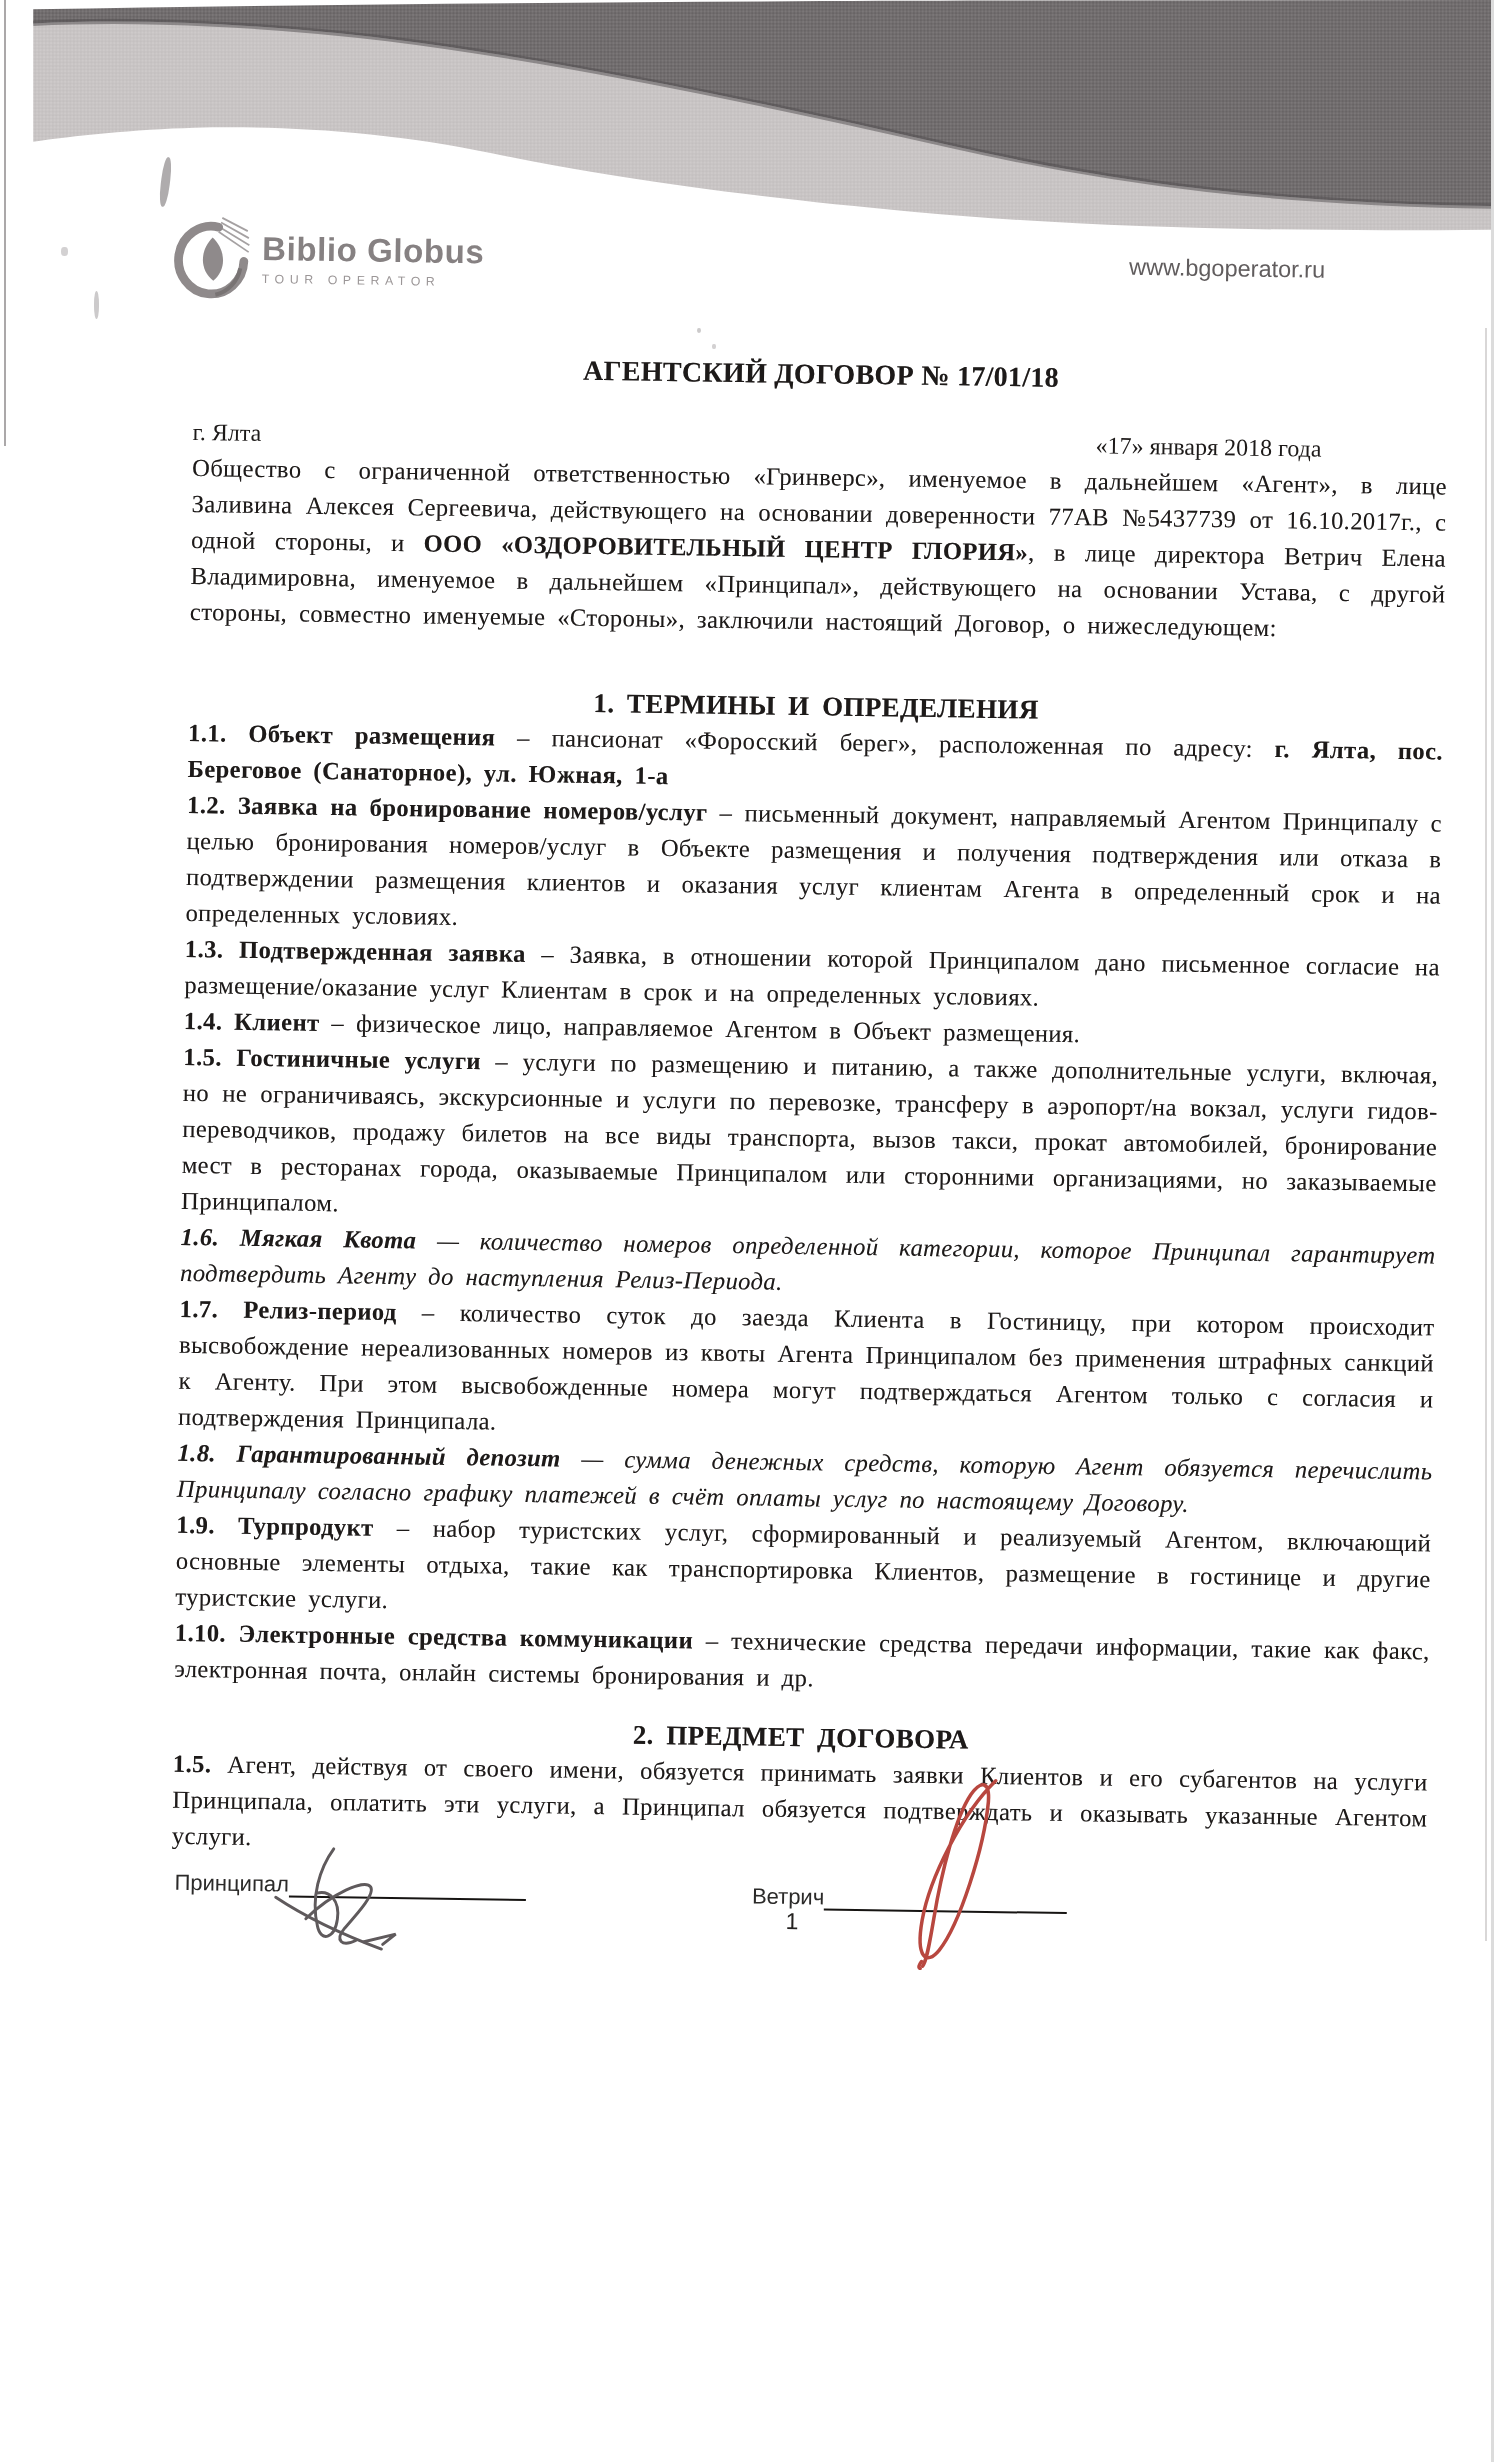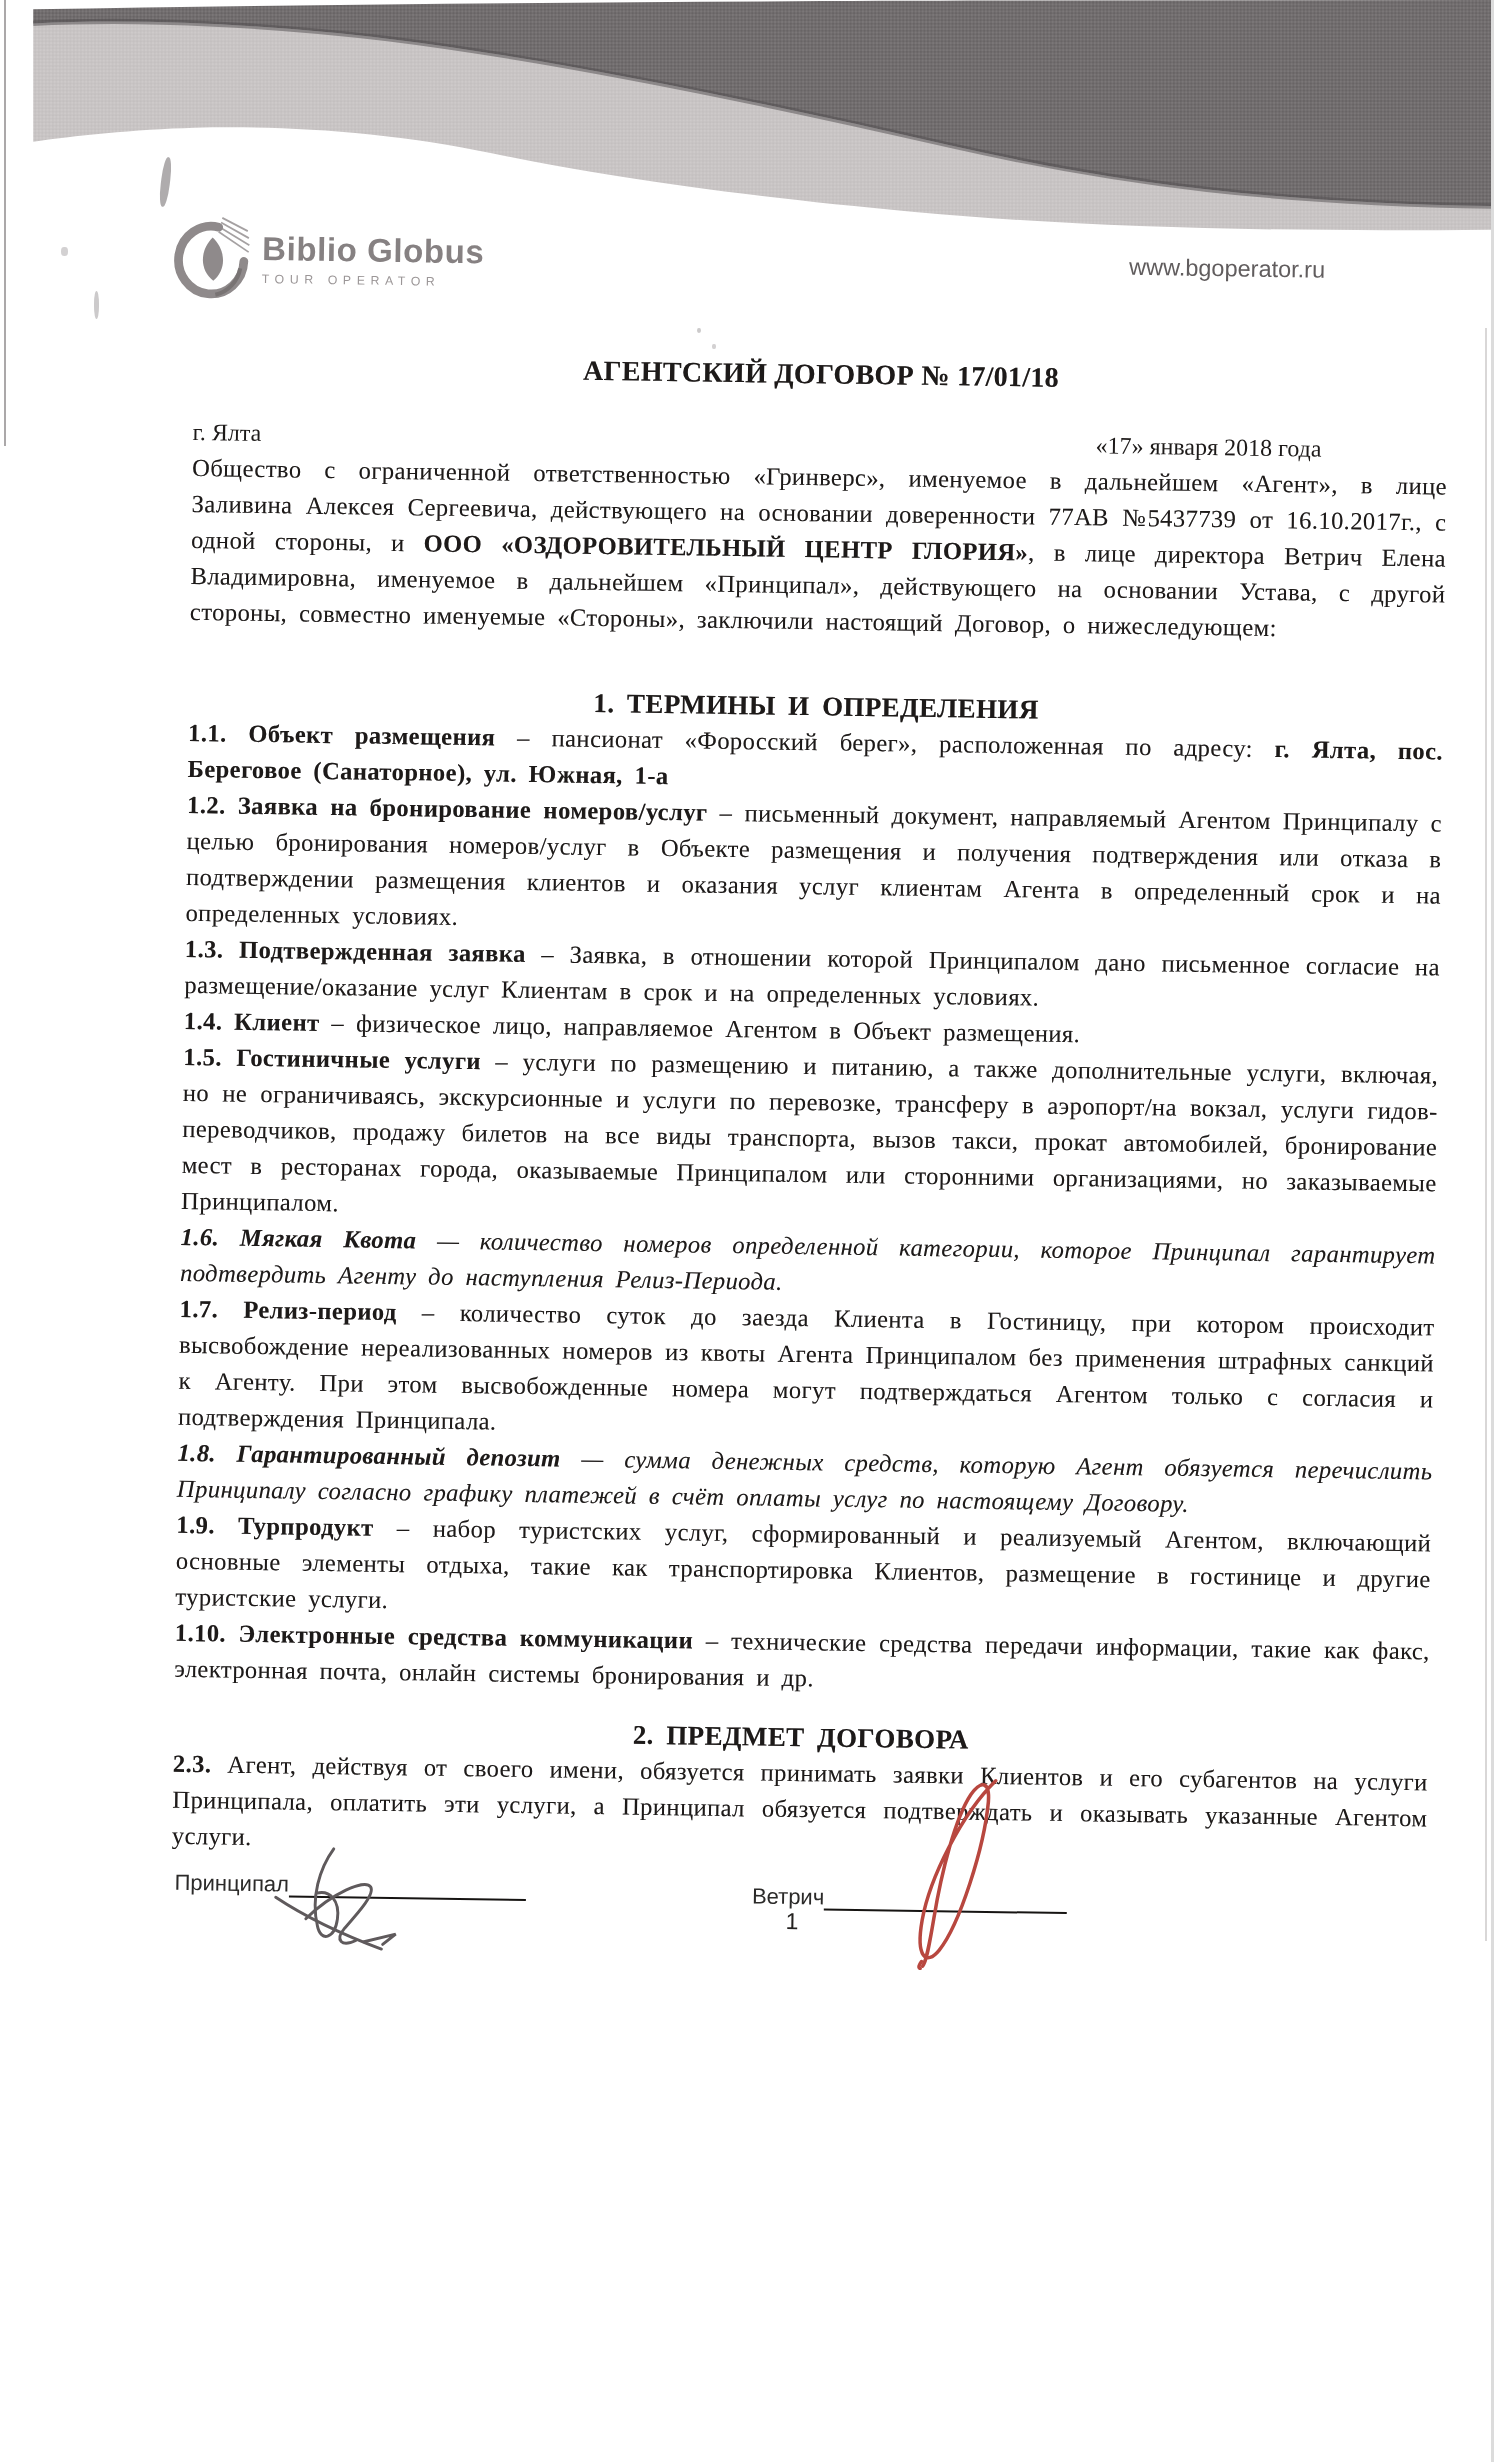--- a/index.html
+++ b/index.html
@@ -122,21 +122,21 @@
       <p class="item"><span class="b">1.3. Подтвержденная заявка</span><span> – Заявка, в отношении которой Принципалом дано письменное согласие на размещение/оказание услуг Клиентам в срок и на определенных условиях.</span></p>
       <p class="item"><span class="b">1.4. Клиент</span><span> – физическое лицо, направляемое Агентом  в Объект размещения.</span></p>
       <p class="item"><span class="b">1.5. Гостиничные услуги</span><span> – услуги по размещению и питанию, а также дополнительные услуги, включая, но не ограничиваясь, экскурсионные и услуги по перевозке, трансферу в аэропорт/на вокзал, услуги гидов-переводчиков, продажу билетов на все виды транспорта, вызов такси, прокат автомобилей, бронирование мест в ресторанах города, оказываемые Принципалом или сторонними организациями, но заказываемые Принципалом.</span></p>
       <p class="item"><span class="b i">1.6. Мягкая Квота</span><span class="i"> — количество номеров определенной категории, которое Принципал гарантирует подтвердить Агенту до наступления Релиз-Периода.</span></p>
       <p class="item"><span class="b">1.7. Релиз-период</span><span> – количество суток до заезда Клиента в Гостиницу, при котором происходит высвобождение нереализованных номеров из квоты Агента Принципалом без применения штрафных санкций к Агенту. При этом высвобожденные номера могут подтверждаться Агентом только с согласия и подтверждения Принципала.</span></p>
       <p class="item"><span class="b i">1.8. Гарантированный депозит</span><span class="i"> — сумма денежных средств, которую Агент обязуется перечислить Принципалу согласно графику платежей в счёт оплаты услуг по настоящему Договору.</span></p>
       <p class="item"><span class="b">1.9. Турпродукт</span><span> – набор туристских услуг, сформированный и реализуемый Агентом, включающий основные элементы отдыха, такие как транспортировка Клиентов, размещение в гостинице и другие туристские услуги.</span></p>
       <p class="item"><span class="b">1.10.   Электронные средства коммуникации</span><span> – технические средства передачи информации, такие как факс, электронная почта, онлайн системы бронирования и др.</span></p>
 
       <h2 class="sec sec2">2. ПРЕДМЕТ ДОГОВОРА</h2>
-      <p class="item"><span class="b">2.3.</span><span> Агент, действуя от своего имени, обязуется принимать заявки Клиентов и его субагентов на услуги Принципала, оплатить эти услуги, а Принципал обязуется подтверждать и оказывать указанные Агентом  услуги.</span></p>
+      <p class="item"><span class="b">1.5.</span><span> Агент, действуя от своего имени, обязуется принимать заявки Клиентов и его субагентов на услуги Принципала, оплатить эти услуги, а Принципал обязуется подтверждать и оказывать указанные Агентом  услуги.</span></p>
     </div>
 
     <div class="footer">
       <div class="sig-group sig-principal">
         <span class="sig-label">Принципал</span>
           <span class="sig-line principal"></span>
       </div>
       <svg class="sig-svg" style="left:79px;top:-26px;" width="199" height="117" viewBox="0 0 340 200">
         <g fill="none" stroke-width="5" stroke-linecap="round" stroke="#5f5a5c">
           <path d="M142,8 C118,42 104,92 116,140 C122,168 146,162 150,128 C154,96 136,78 114,84"></path>

